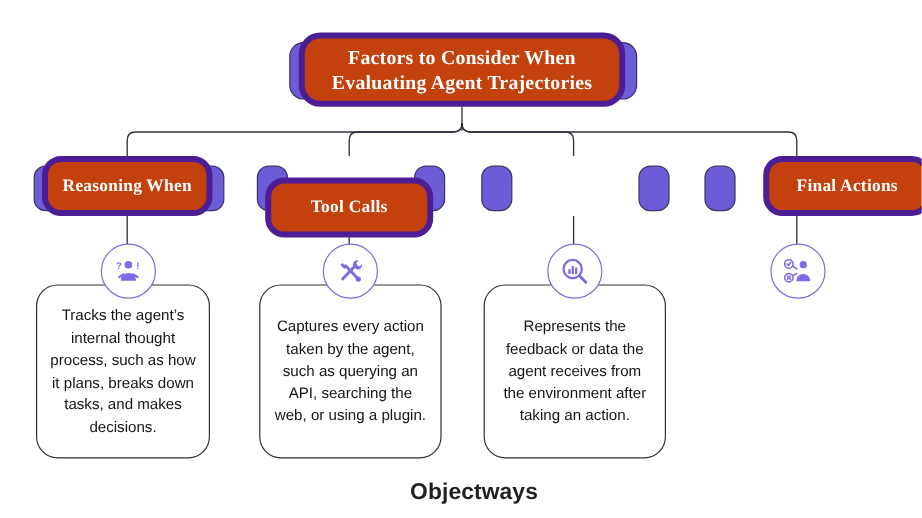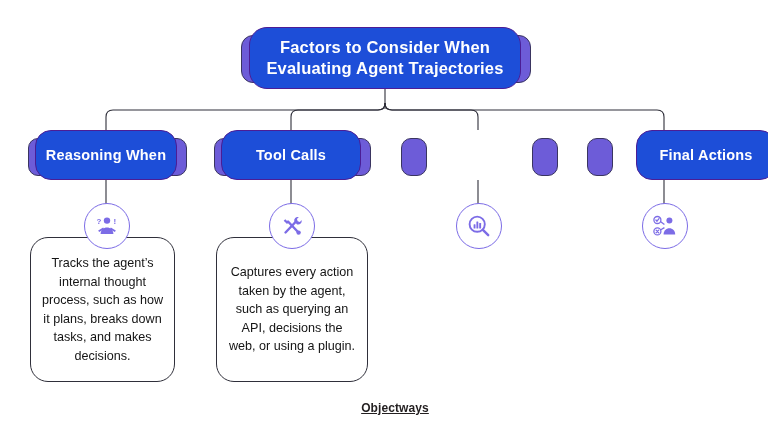--- a/index.html
+++ b/index.html
@@ -37,23 +37,24 @@
     position: absolute;
     z-index: 3;
     box-sizing: border-box;
     display: flex;
     align-items: center;
     justify-content: center;
     text-align: center;
     color: #ffffff;
     font-weight: bold;
     border-radius: 16px;
-    background: #1d4ed8;
-    border: 1px solid #4c1d95;
+    background: #c2410c;
+    border: 5px solid #4c1d95;
     letter-spacing: .2px;
+    font-family: Liberation Serif, serif;
   }
   
   .plate {
     position: absolute;
     z-index: 2;
     border-radius: 14px;
     background: #6d5cd8;
     border: 1px solid #3a3560;
   }
 
@@ -70,21 +71,21 @@
   .cat-pill {
     top: 130px;
     height: 50px;
     font-size: 14.5px;
     line-height: 18px;
   }
   .cat-plate { top: 138px; width: 24px; height: 36px; border-radius: 10px; }
 
   #cat0 { left: 35px;  width: 142px; }
   #cat0-pl { left: 28px; }  #cat0-pr { left: 161px; }
-  #cat1 { left: 221px; width: 140px; }
+  #cat1 { left: 221px; width: 140px; margin-top: 18px; }
   #cat1-pl { left: 214px; } #cat1-pr { left: 345px; }
   #cat2 { left: 408px; width: 140px; }
   #cat2-pl { left: 401px; } #cat2-pr { left: 532px; }
   #cat3 { left: 594px; width: 140px; margin-left: 42px; }
   #cat3-pl { left: 587px; } #cat3-pr { left: 718px; }
 
   
   .icon-badge {
     position: absolute;
     z-index: 5;
@@ -132,25 +133,24 @@
     z-index: 6;
     left: 0; right: 0;
     top: 400px;
     display: flex;
     align-items: center;
     justify-content: center;
     gap: 6px;
   }
   #logo-mark { display: block; }
   #logo-text {
-    font-size: 12px;
+    font-size: 19px;
     font-weight: bold;
     color: #231f20;
     letter-spacing: .1px;
-    text-decoration: underline;
   }
 </style>
 </head>
 <body>
 
 <div id="canvas">
 
   <svg id="connectors" viewBox="0 0 768 432" xmlns="http://www.w3.org/2000/svg">
     <g fill="none" stroke="#2f2f3a" stroke-width="1.1">
 
@@ -198,35 +198,36 @@
         <line x1="6.5" y1="19.5" x2="17" y2="8.5"></line>
         <line x1="19.5" y1="19.5" x2="9" y2="8.5"></line>
       </g>
       <g fill="#7c6ce6">
         <path d="M16.2 9.4a4.3 4.3 0 0 1 5.4-5.6l-2.3 2.3.9 2.7 2.7.9 2.0-2.4a4.3 4.3 0 0 1-5.4 5.4z" transform="scale(.82) translate(2.6,1.2)"></path>
         <path d="M6.3 6.2 L9.6 9.5 L8.0 11.1 L4.7 7.8 z"></path>
         <circle cx="19.6" cy="19.6" r="2.2"></circle>
       </g>
     </svg>
   </div>
-  <div class="card" id="card1">Captures every action taken by the agent, such as querying an API, decisions the web, or using a plugin.</div>
+  <div class="card" id="card1">Captures every action taken by the agent, such as querying an API, searching the web, or using a plugin.</div>
 
   <div class="plate cat-plate" id="cat2-pl"></div>
   <div class="plate cat-plate" id="cat2-pr"></div>
   <div class="icon-badge" id="icon2">
     <svg width="26" height="26" viewBox="0 0 26 26" xmlns="http://www.w3.org/2000/svg">
       <circle cx="11.2" cy="11.2" r="7.6" fill="none" stroke="#7c6ce6" stroke-width="1.9"></circle>
       <g fill="#7c6ce6">
         <rect x="7.6" y="11.2" width="1.9" height="4.2" rx=".5"></rect>
         <rect x="10.4" y="8.6" width="1.9" height="6.8" rx=".5"></rect>
         <rect x="13.2" y="10.0" width="1.9" height="5.4" rx=".5"></rect>
       </g>
       <line x1="16.9" y1="16.9" x2="22.2" y2="22.2" stroke="#7c6ce6" stroke-width="2.4" stroke-linecap="round"></line>
     </svg>
   </div>
+  <div class="card" id="card2">Represents the feedback or data the agent receives from the environment after taking an action.</div>
 
   <div class="plate cat-plate" id="cat3-pl"></div>
   <div class="plate cat-plate" id="cat3-pr"></div>
   <div class="pill cat-pill" id="cat3">Final Actions</div>
   <div class="icon-badge" id="icon3">
     <svg width="26" height="26" viewBox="0 0 26 26" xmlns="http://www.w3.org/2000/svg">
       <g fill="#7c6ce6">
         <circle cx="17.4" cy="7.6" r="3.0"></circle>
         <path d="M11.6 21.4c0-3.6 2.6-6.1 5.8-6.1s5.8 2.5 5.8 6.1z"></path>
       </g>

